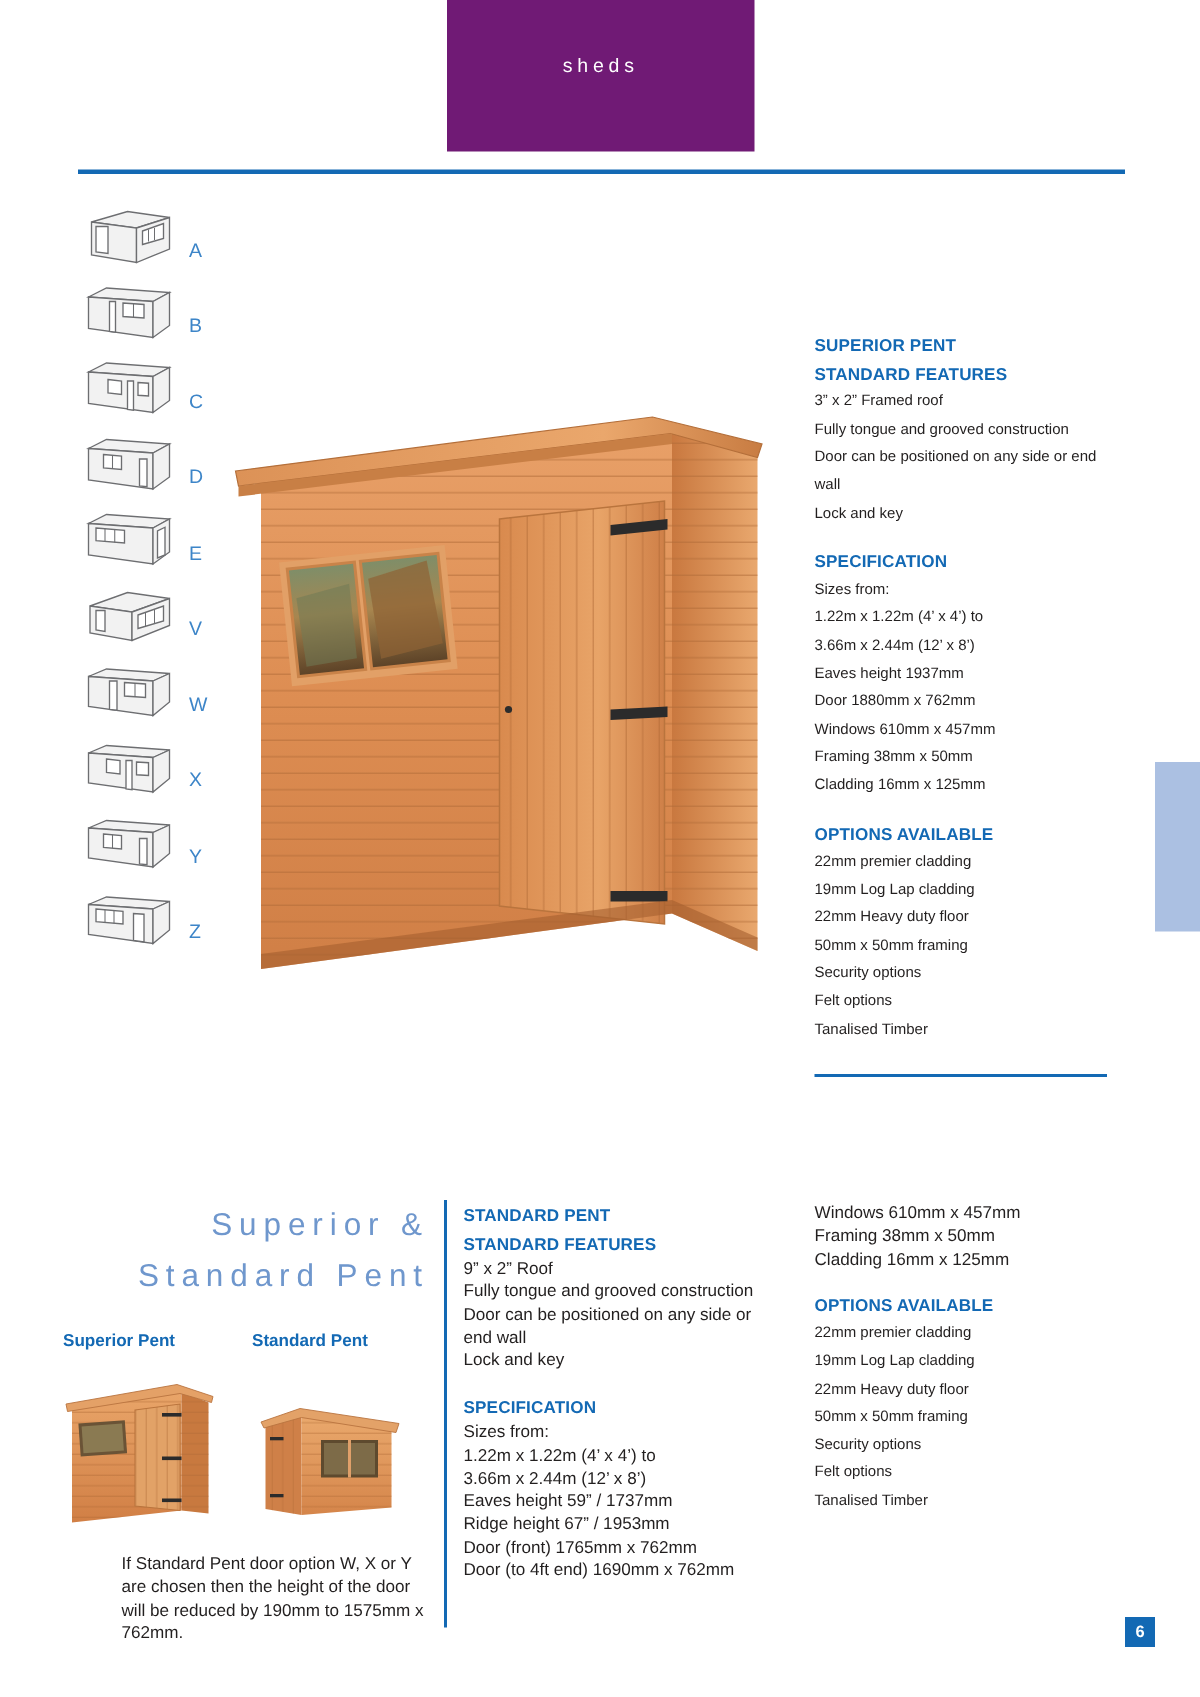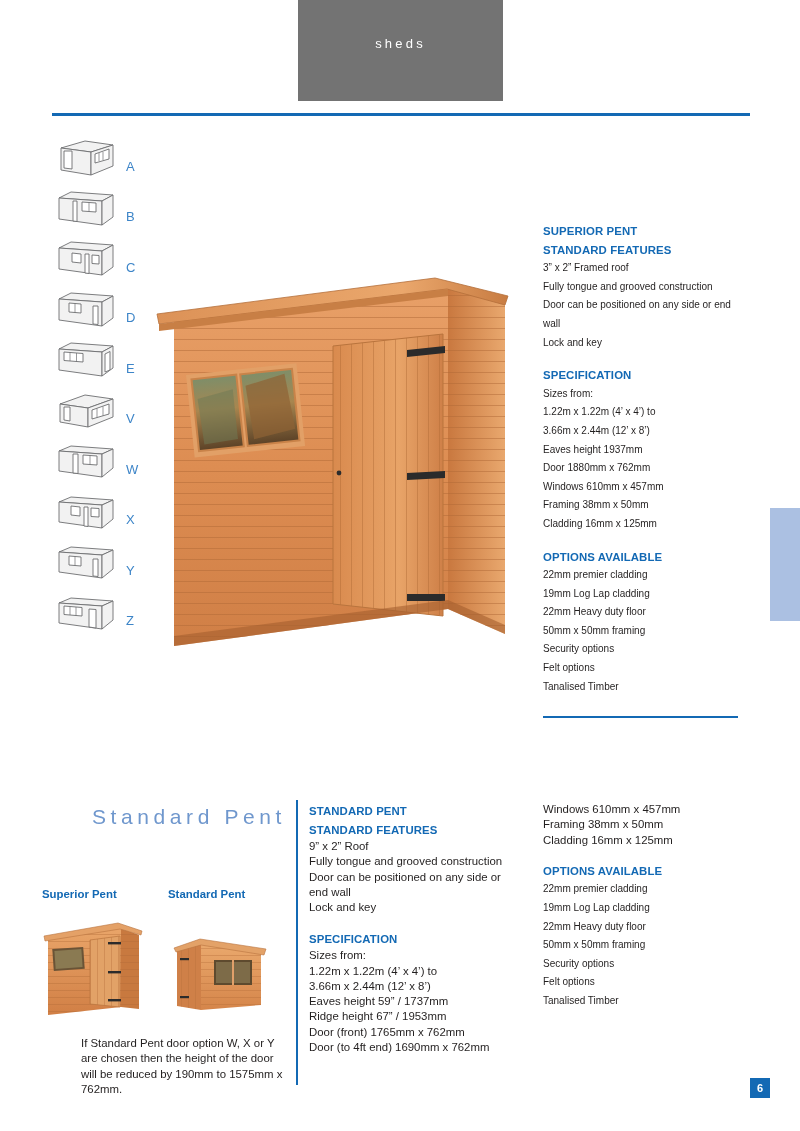--- a/index.html
+++ b/index.html
@@ -16,21 +16,21 @@
     overflow: hidden;
   }
 
   
   .header-band {
     position: absolute;
     left: 298px;
     top: 0;
     width: 205px;
     height: 101px;
-    background: #737373;
+    background: #701a75;
   }
   .header-band-label {
     position: absolute;
     left: 0;
     top: 36px;
     width: 205px;
     text-align: center;
     color: #ffffff;
     font-size: 13px;
     letter-spacing: 3.2px;
@@ -481,20 +481,21 @@
   <div class="body-line">22mm Heavy duty floor</div>
   <div class="body-line">50mm x 50mm framing</div>
   <div class="body-line">Security options</div>
   <div class="body-line">Felt options</div>
   <div class="body-line">Tanalised Timber</div>
 
   <div class="rule-blue"></div>
 </div>
 
 <div class="bottom-title">
+  <div>Superior &amp;</div>
   <div>Standard Pent</div>
 </div>
 
 <div class="bottom-left">
   <div class="thumb-labels">
     <span class="thumb-label a">Superior Pent</span>
     <span class="thumb-label b">Standard Pent</span>
   </div>
 
   <div class="thumbs">

